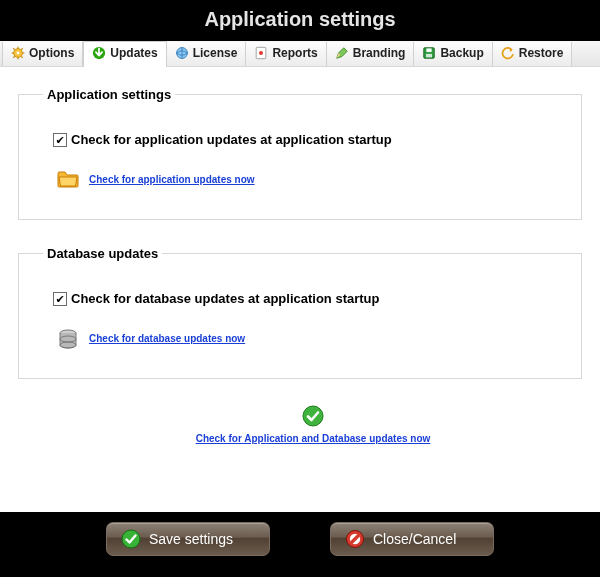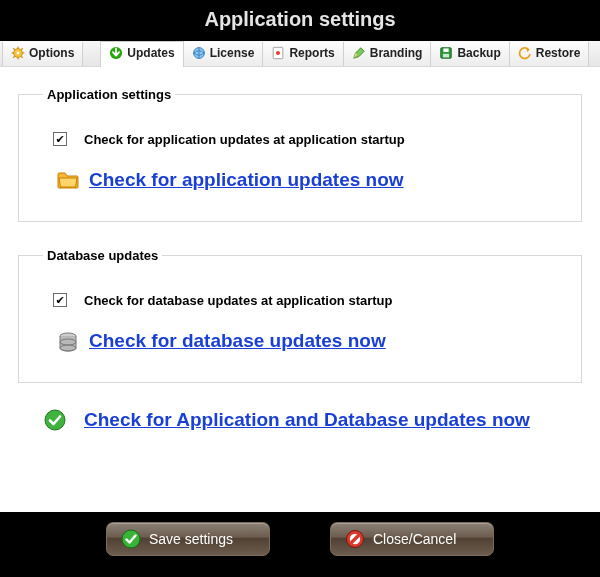--- a/index.html
+++ b/index.html
@@ -41,43 +41,42 @@
   }
   .tab:first-child { border-left: 1px solid #d0d0d0; }
   .tab.active {
     background: #fff;
     border-top: 1px solid #d0d0d0;
     border-left: 1px solid #d0d0d0;
     border-right: 1px solid #d0d0d0;
     position: relative;
     top: 1px;
     height: 26px;
-    margin-left: 17px;
   }
   .tab .ticon { width: 14px; height: 14px; flex-shrink: 0; }
   .content {
     background: #fff;
     padding: 20px 18px 26px 18px;
     min-height: 445px;
   }
   fieldset.group {
     border: 1px solid #d8d8d8;
     margin: 0 0 26px 0;
     padding: 24px 24px 30px 24px;
   }
   fieldset.group legend {
     font-weight: bold;
     font-size: 13px;
     padding: 0 4px;
     color: #000;
   }
   .chk-row {
     display: flex;
-    align-items: flex-start;
-    gap: 17px;
+    align-items: flex-end;
+    gap: 4px;
     margin: 6px 0 22px 10px;
   }
   .chk {
     width: 14px; height: 14px;
     border: 1px solid #6b6b6b;
     display: inline-flex;
     align-items: center;
     justify-content: center;
     font-size: 11px;
     line-height: 1;
@@ -90,24 +89,24 @@
     display: flex;
     align-items: center;
     gap: 10px;
     margin-left: 14px;
   }
   .link-row .icon { width: 22px; height: 20px; flex-shrink: 0; }
   a.action-link {
     color: #1a3fd6;
     font-weight: bold;
     text-decoration: underline;
-    font-size: 19px;
-    cursor: pointer;
-  }
-  .combined-row { display:flex; align-items:center; gap:18px; margin: 0 0 0 26px; }
+    font-size: 10px;
+    cursor: pointer;
+  }
+  .combined-row { display:flex; align-items:center; gap:6px; margin: 0 0 0 26px; flex-direction: column; }
   .combined-row .icon { width: 22px; height: 22px; }
   .buttonbar {
     background: #000;
     display: flex;
     justify-content: center;
     gap: 60px;
     padding: 10px 0 14px 0;
   }
   .pillbtn {
     display: flex;

